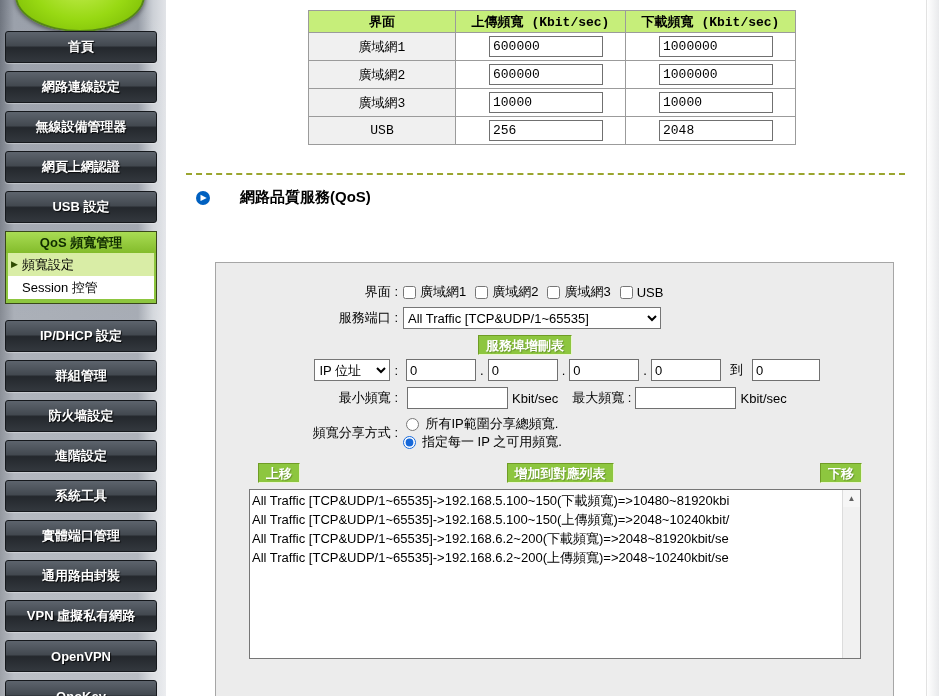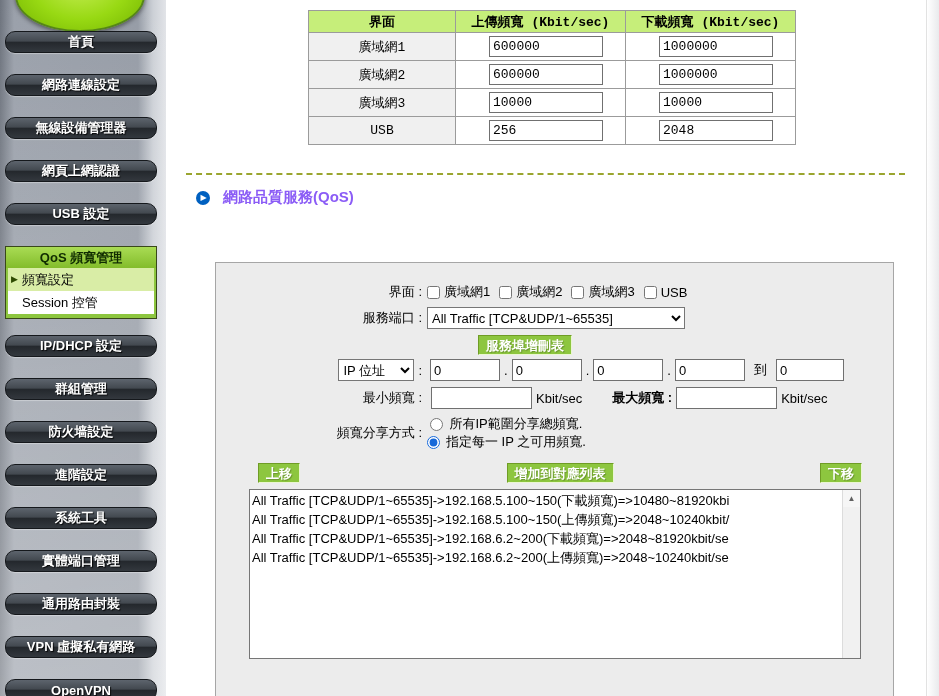--- a/index.html
+++ b/index.html
@@ -16,21 +16,21 @@
       linear-gradient(180deg, rgba(255,255,255,0) 0%, rgba(255,255,255,.22) 60%, rgba(255,255,255,.34) 100%),
       linear-gradient(90deg,#6e747e 0px,#9aa0aa 14px,#969ca6 138px,#ccd0d6 153px,#e2e4e8 166px);
   }
   .logo-oval{
     position:absolute;top:-40px;left:15px;width:126px;height:68px;border-radius:50%;
     background:radial-gradient(ellipse at 50% 28%, #c8ef58 0%, #98d913 55%, #74b400 100%);
     border:2px solid #56851a;box-shadow:0 2px 4px rgba(0,0,0,.45);
   }
   .nav{position:absolute;top:31px;left:5px;width:152px;}
   .nav-btn{
-    height:22px;margin-bottom:21px;border:1px solid #15181c;border-radius:10px;
+    height:32px;margin-bottom:8px;border:1px solid #15181c;border-radius:3px;
     background:linear-gradient(180deg,#5d646d 0%,#434950 45%,#24282d 52%,#33383e 100%);
     color:#fff;font-weight:bold;font-size:13px;
     display:flex;align-items:center;justify-content:center;
     box-shadow:0 1px 1px rgba(255,255,255,.35);
     text-shadow:1px 1px 1px rgba(0,0,0,.85);
     cursor:pointer;box-sizing:border-box;
   }
   .qos-block{
     margin:2px 0 16px 0;background:#8dc63f;border:1px solid #39481a;
     padding:0 2px 4px 2px;box-sizing:border-box;
@@ -59,29 +59,29 @@
     padding:1px 3px;font-family:inherit;
   }
   
   .divider{position:absolute;left:186px;top:173px;width:719px;border-top:2px dashed #9aa52f;}
   .section-head{position:absolute;left:196px;top:188px;display:flex;align-items:center;}
   .bullet{
     width:14px;height:14px;border-radius:50%;background:#0060c0;color:#fff;
     font-size:8px;display:flex;align-items:center;justify-content:center;
     padding-left:1px;box-sizing:border-box;flex:none;
   }
-  .section-title{color:#8b5cf6;font-weight:bold;font-size:15px;margin-left:13px;}
+  .section-title{color:#000000;font-weight:bold;font-size:15px;margin-left:30px;}
   
   .panel{
     position:absolute;left:215px;top:262px;width:677px;height:434px;
     background:#ececec;border:1px solid #a6a6a6;box-sizing:content-box;
     overflow:hidden;padding-top:20px;
   }
   .frow{display:flex;align-items:center;margin-bottom:6px;}
-  .flabel{width:182px;text-align:right;flex:none;padding-left:24px;}
+  .flabel{width:182px;text-align:right;flex:none;}
   .fctrl{margin-left:5px;display:flex;align-items:center;}
   .chk-group label{display:flex;align-items:center;margin-right:9px;cursor:pointer;}
   .chk-group input{margin:0 4px 0 0;}
   select{font-size:13px;height:22px;font-family:inherit;background:#fff;border:1px solid #767676;}
   .svc-select{width:258px;}
   .ip-select{width:76px;}
   .dir-select{width:132px;}
   input[type=text]{border:1px solid #707070;height:18px;font-size:13px;padding:1px 3px;font-family:inherit;}
   .ip-input{width:62px;margin:0 3px;}
   .bw-input{width:93px;margin:0 4px;}
@@ -255,21 +255,21 @@
       <input type="text" class="ip-input" style="width: 60px;" value="0">
     </div>
   </div>
 
 
   <div class="frow">
     <div class="flabel">最小頻寬 :</div>
     <div class="fctrl">
       <input type="text" class="bw-input" value="" style="">
       <span>Kbit/sec</span>
-      <span style="margin-left:30px;font-weight:bold;">最大頻寬 :</span>
+      <span style="margin-left:14px;">最大頻寬 :</span>
       <input type="text" class="bw-input" value="" style="">
       <span>Kbit/sec</span>
     </div>
   </div>
 
   <div class="frow">
     <div class="flabel">頻寬分享方式 :</div>
     <div class="fctrl radio-group">
       <label>
         <input type="radio" name="share" style="">

